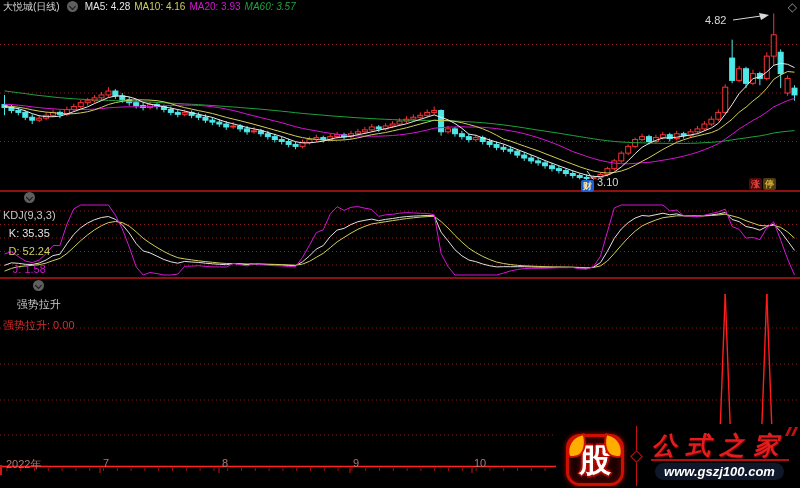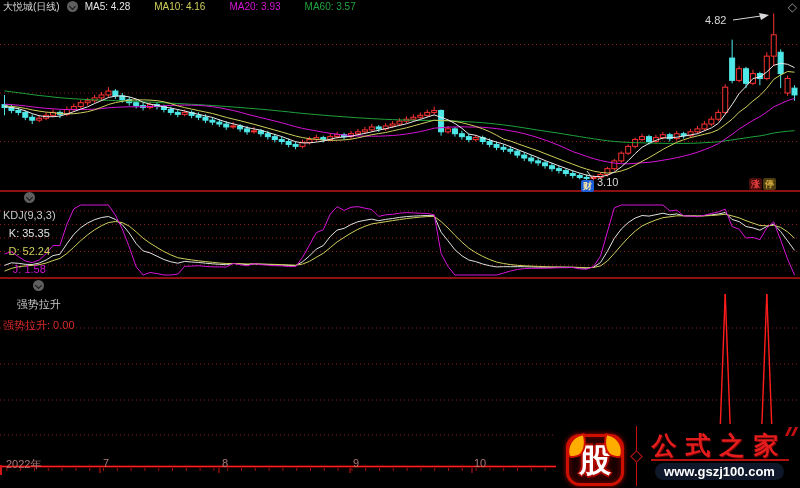--- a/index.html
+++ b/index.html
@@ -26,43 +26,43 @@
   .bull-head{position:absolute;left:4px;top:6px;width:52px;height:46px;background:#160000;
         border:3px solid #cf1000;border-radius:14px;box-shadow:0 0 5px #b00a00, inset 0 0 6px #7a0800;
         display:flex;align-items:center;justify-content:center;}
   .bull-head span{color:#fff;font-weight:bold;font-size:32px;line-height:32px;
         text-shadow:2px 0 0 #b00a00,-2px 0 0 #b00a00,0 2px 0 #b00a00,0 -2px 0 #b00a00,0 0 6px #e01000;}
   .horn{position:absolute;width:17px;height:18px;background:#ffae00;border:2px solid #cf1000;top:-2px;}
   .horn.l{left:-3px;border-radius:100% 0 70% 30% / 100% 0 100% 20%;transform:rotate(-12deg);}
   .horn.r{right:-3px;border-radius:0 100% 30% 70% / 0 100% 20% 100%;transform:rotate(12deg);}
   .divid{position:relative;width:1px;height:60px;background:#c41212;margin:0 6px 0 8px;flex:0 0 auto;}
   .divid i{position:absolute;left:-4px;top:26px;width:7px;height:7px;border:1px solid #c41212;background:#000;transform:rotate(45deg);}
-  .logo-right{position:relative;display:flex;flex-direction:column;align-items:center;flex:1 1 auto;padding-right:4px;}
+  .logo-right{position:relative;display:flex;flex-direction:column;align-items:center;flex:1 1 auto;padding-right:4px;font-style:italic;}
   .brand{color:#e31d1d;font-weight:bold;font-size:25px;line-height:26px;letter-spacing:9px;white-space:nowrap;
          text-shadow:1px 1px 0 #6a0000;}
   .brand-line{width:138px;height:2px;background:#b51010;margin:1px 0 2px 0;}
   .url-pill{background:#0f172a;color:#fff;font-weight:bold;font-size:13px;line-height:17px;
             padding:0 9px;border-radius:10px;white-space:nowrap;}
   .qm{position:absolute;top:-5px;display:flex;gap:3px;height:9px;}
   .qm i{display:block;width:3px;height:9px;background:#c01010;transform:skewX(-25deg);}
   .qm1{left:144px;}
 </style>
 </head>
 <body>
 
 <div class="screen">
 
   <div class="hdr">
     <span class="title">大悦城(日线)</span>
     <span class="chev"></span>
-    <span id="ma-labels" style="display:flex;gap:24px;">
+    <span id="ma-labels" style="display:flex;gap:4px;">
         <span style="color: rgb(230, 230, 230);">MA5: 4.28</span>
         <span style="color: rgb(207, 207, 92);">MA10: 4.16</span>
         <span style="color: rgb(214, 20, 214);">MA20: 3.93</span>
-        <span style="color: rgb(34, 163, 62);">MA60: 3.57</span>
+        <span style="color: rgb(34, 163, 62); font-style: italic;">MA60: 3.57</span>
       </span>
   </div>
   <span class="diamond">◇</span>
 
   <svg id="main-svg" style="top:13px;" width="800" height="177" viewBox="0 0 800 177">
       <line x1="0" x2="800" y1="31.5" y2="31.5" class="grid"></line>
       <line x1="0" x2="800" y1="80" y2="80" class="grid"></line>
       <line x1="0" x2="800" y1="128.5" y2="128.5" class="grid"></line>
       <line x1="4.5" x2="4.5" y1="81.94" y2="102.31" stroke="#4fe8e8" stroke-width="1"></line>
       <rect x="2" y="91.64000000000001" width="5" height="2.9099999999999824" fill="#4fe8e8" stroke="#4fe8e8" stroke-width="1"></rect>

